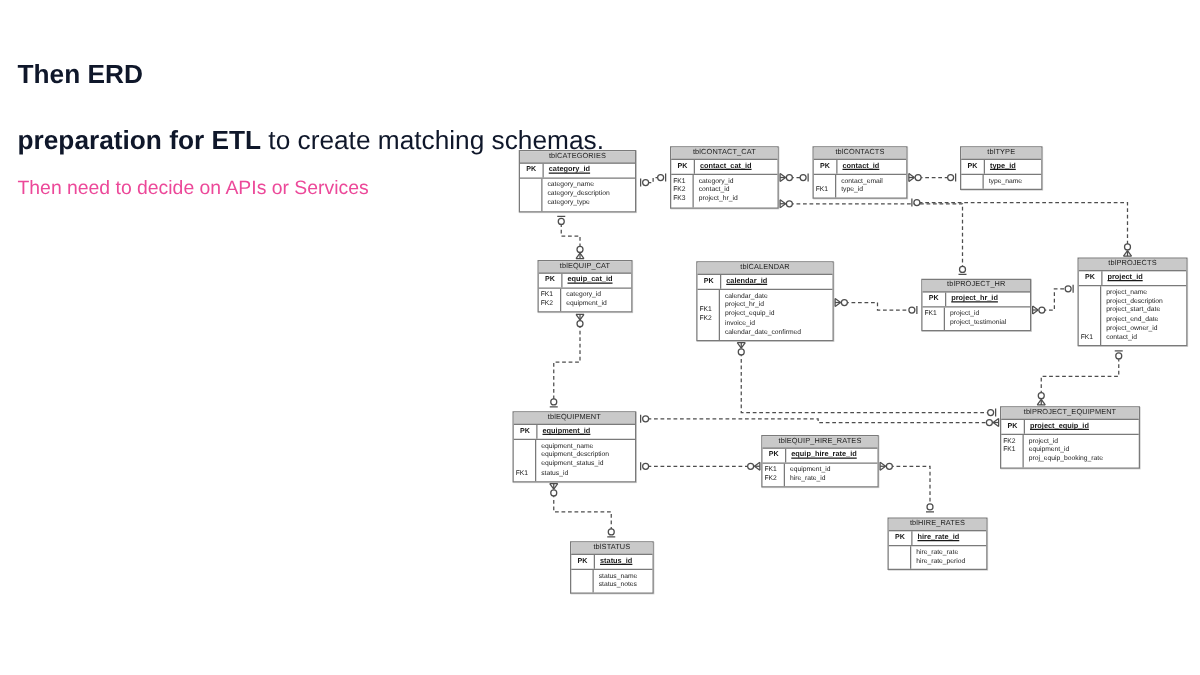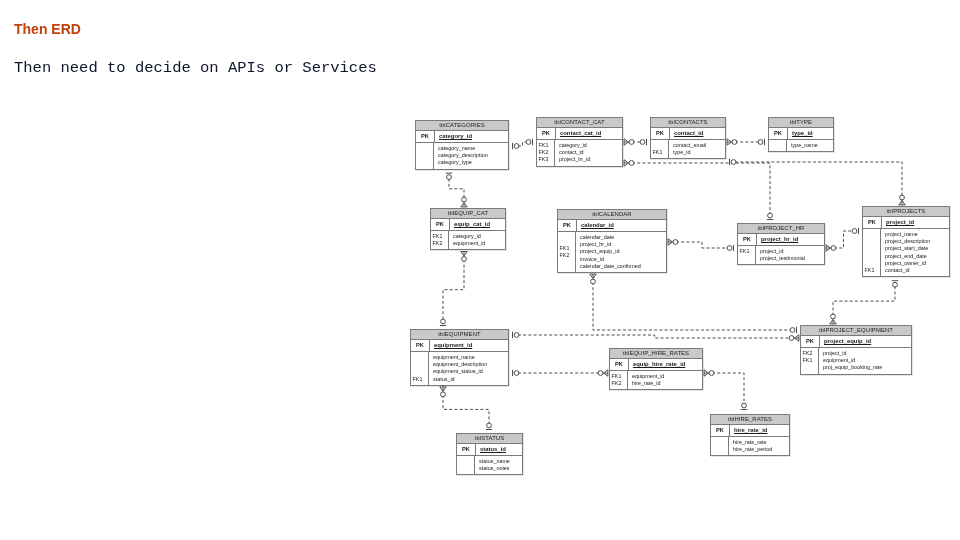--- a/index.html
+++ b/index.html
@@ -10,33 +10,33 @@
     font-family:"Liberation Sans", sans-serif;
     overflow:hidden;
     position:relative;
   }
 
   
   #text-block{
     position:absolute; left:14px; top:18px; width:600px;
   }
   .t-line{
-    font-size:14px;
+    font-size:21px;
     line-height:23px;
-    color:#c2410c;
+    color:#0f172a;
     white-space:nowrap;
+    margin-top:30px;
   }
   .t-bold{font-weight:bold;}
   .t-gap{height:14px;}
   .t-line2{
     font-size:15.5px;
     line-height:26px;
-    color:#0f172a;
+    color:#ec4899;
     white-space:nowrap;
-    font-family:Liberation Mono, monospace;
   }
   .inl{display:inline;}
   .inl-b{display:inline;font-weight:bold;}
 
   
   #erd{
     position:absolute; left:0; top:0; width:960px; height:540px;
     pointer-events:none;
   }
   #erd-tables{
@@ -116,20 +116,21 @@
     box-sizing:border-box;
     color:#222;
   }
   .attr-col div, .fk-col div{white-space:nowrap;}
 </style>
 </head>
 <body>
 
 <div id="text-block">
   <div class="t-line t-bold">Then ERD</div>
+  <div class="t-line"><span class="inl-b">preparation for ETL</span><span class="inl"> to create matching schemas.</span></div>
   <div class="t-gap"></div>
   <div class="t-line2">Then need to decide on APIs or Services</div>
 </div>
 
 <svg id="erd" viewBox="0 0 960 540" xmlns="http://www.w3.org/2000/svg">
   <defs>
     <g id="sym"></g>
   </defs>
   <g id="erd-lines" stroke="#4d4d4d" stroke-width="1" fill="none" stroke-dasharray="3,2.2">
       <polyline points="518.0,146.0 522.5,146.0 522.5,142.0 527.0,142.0"></polyline>

